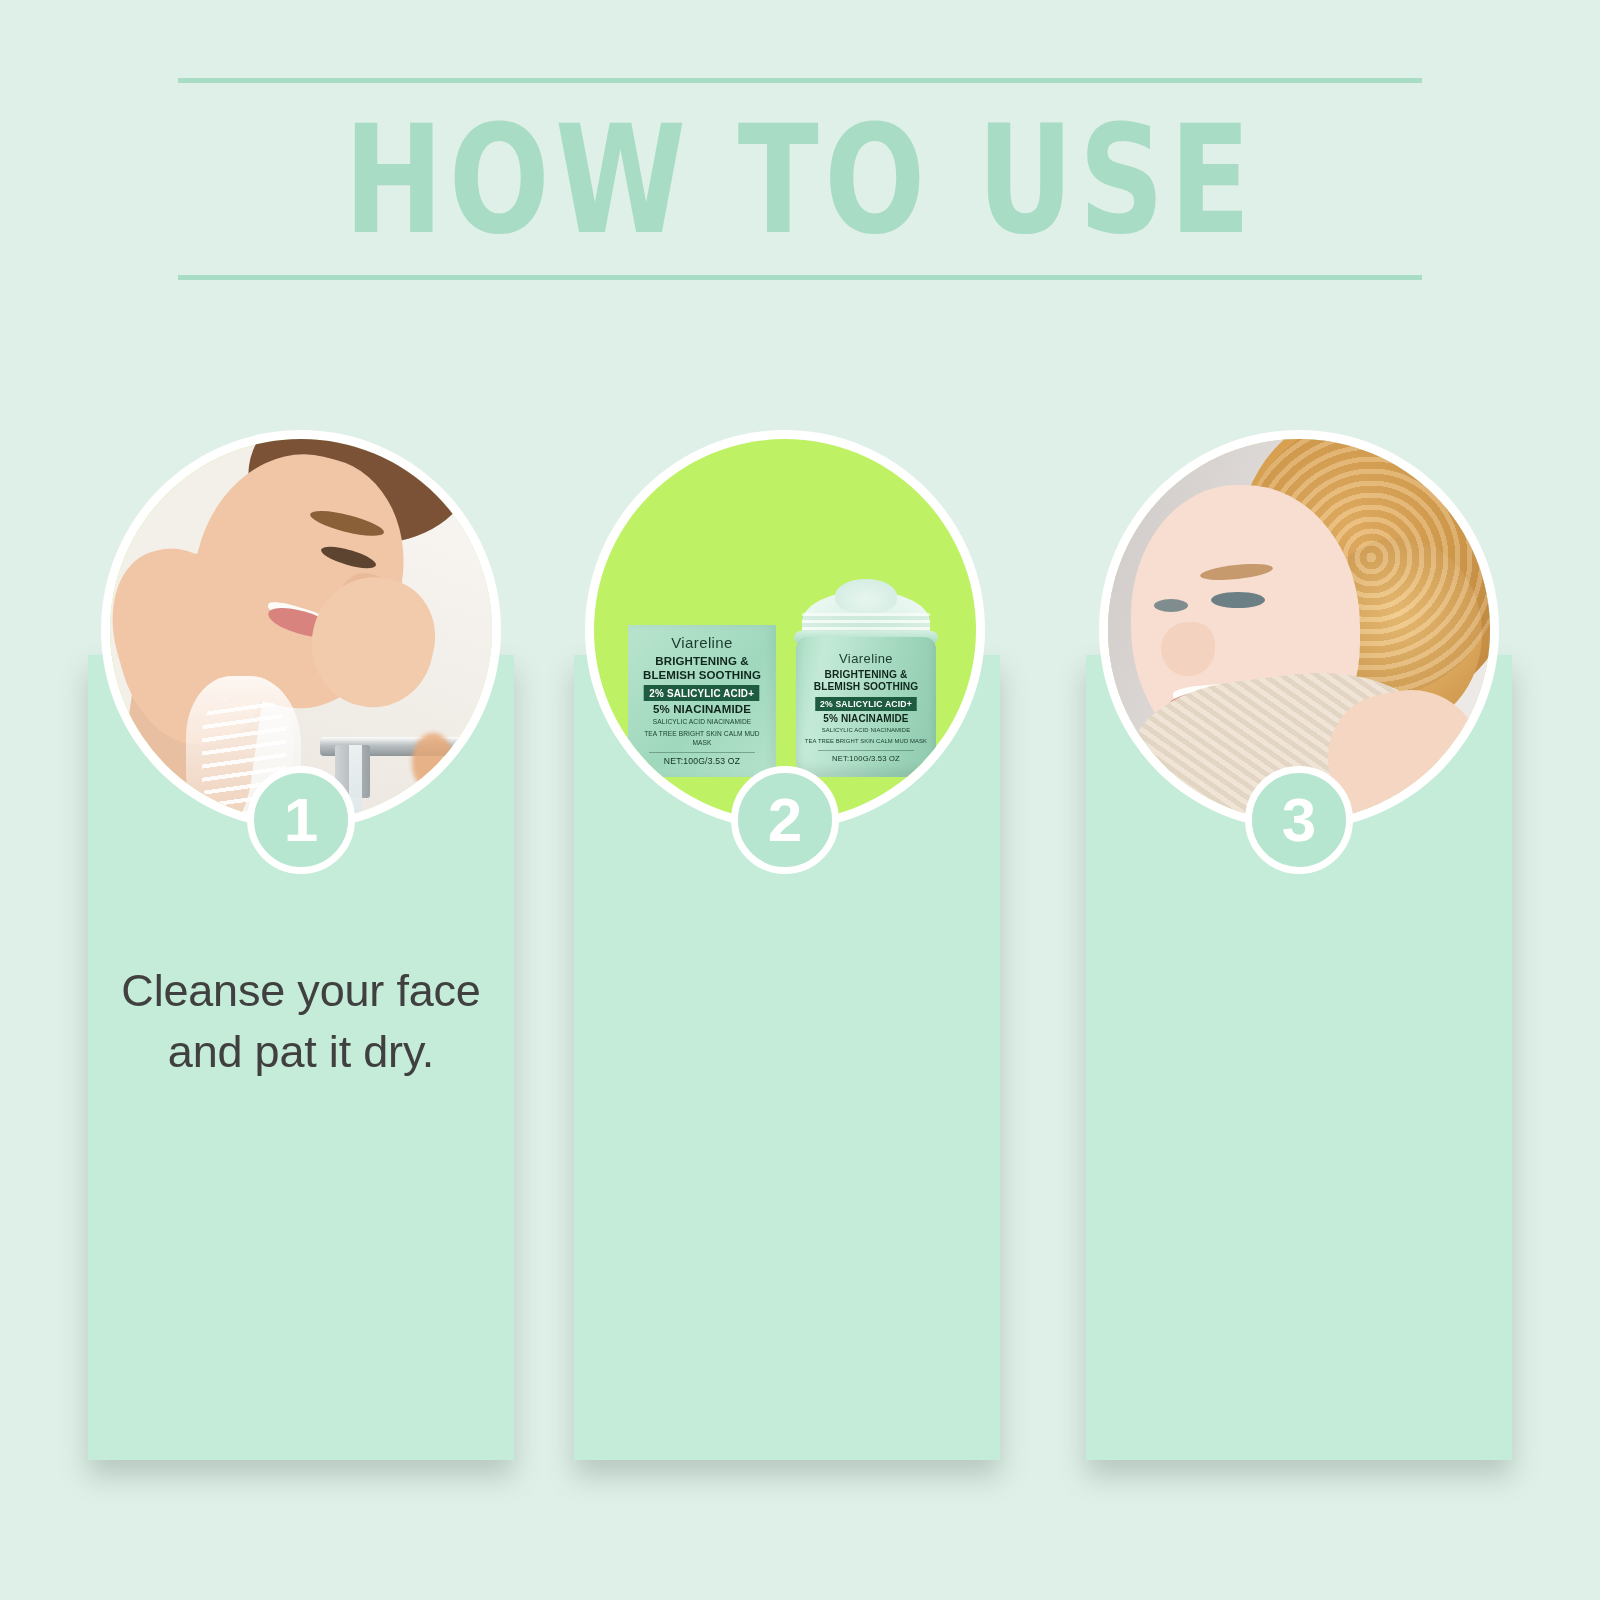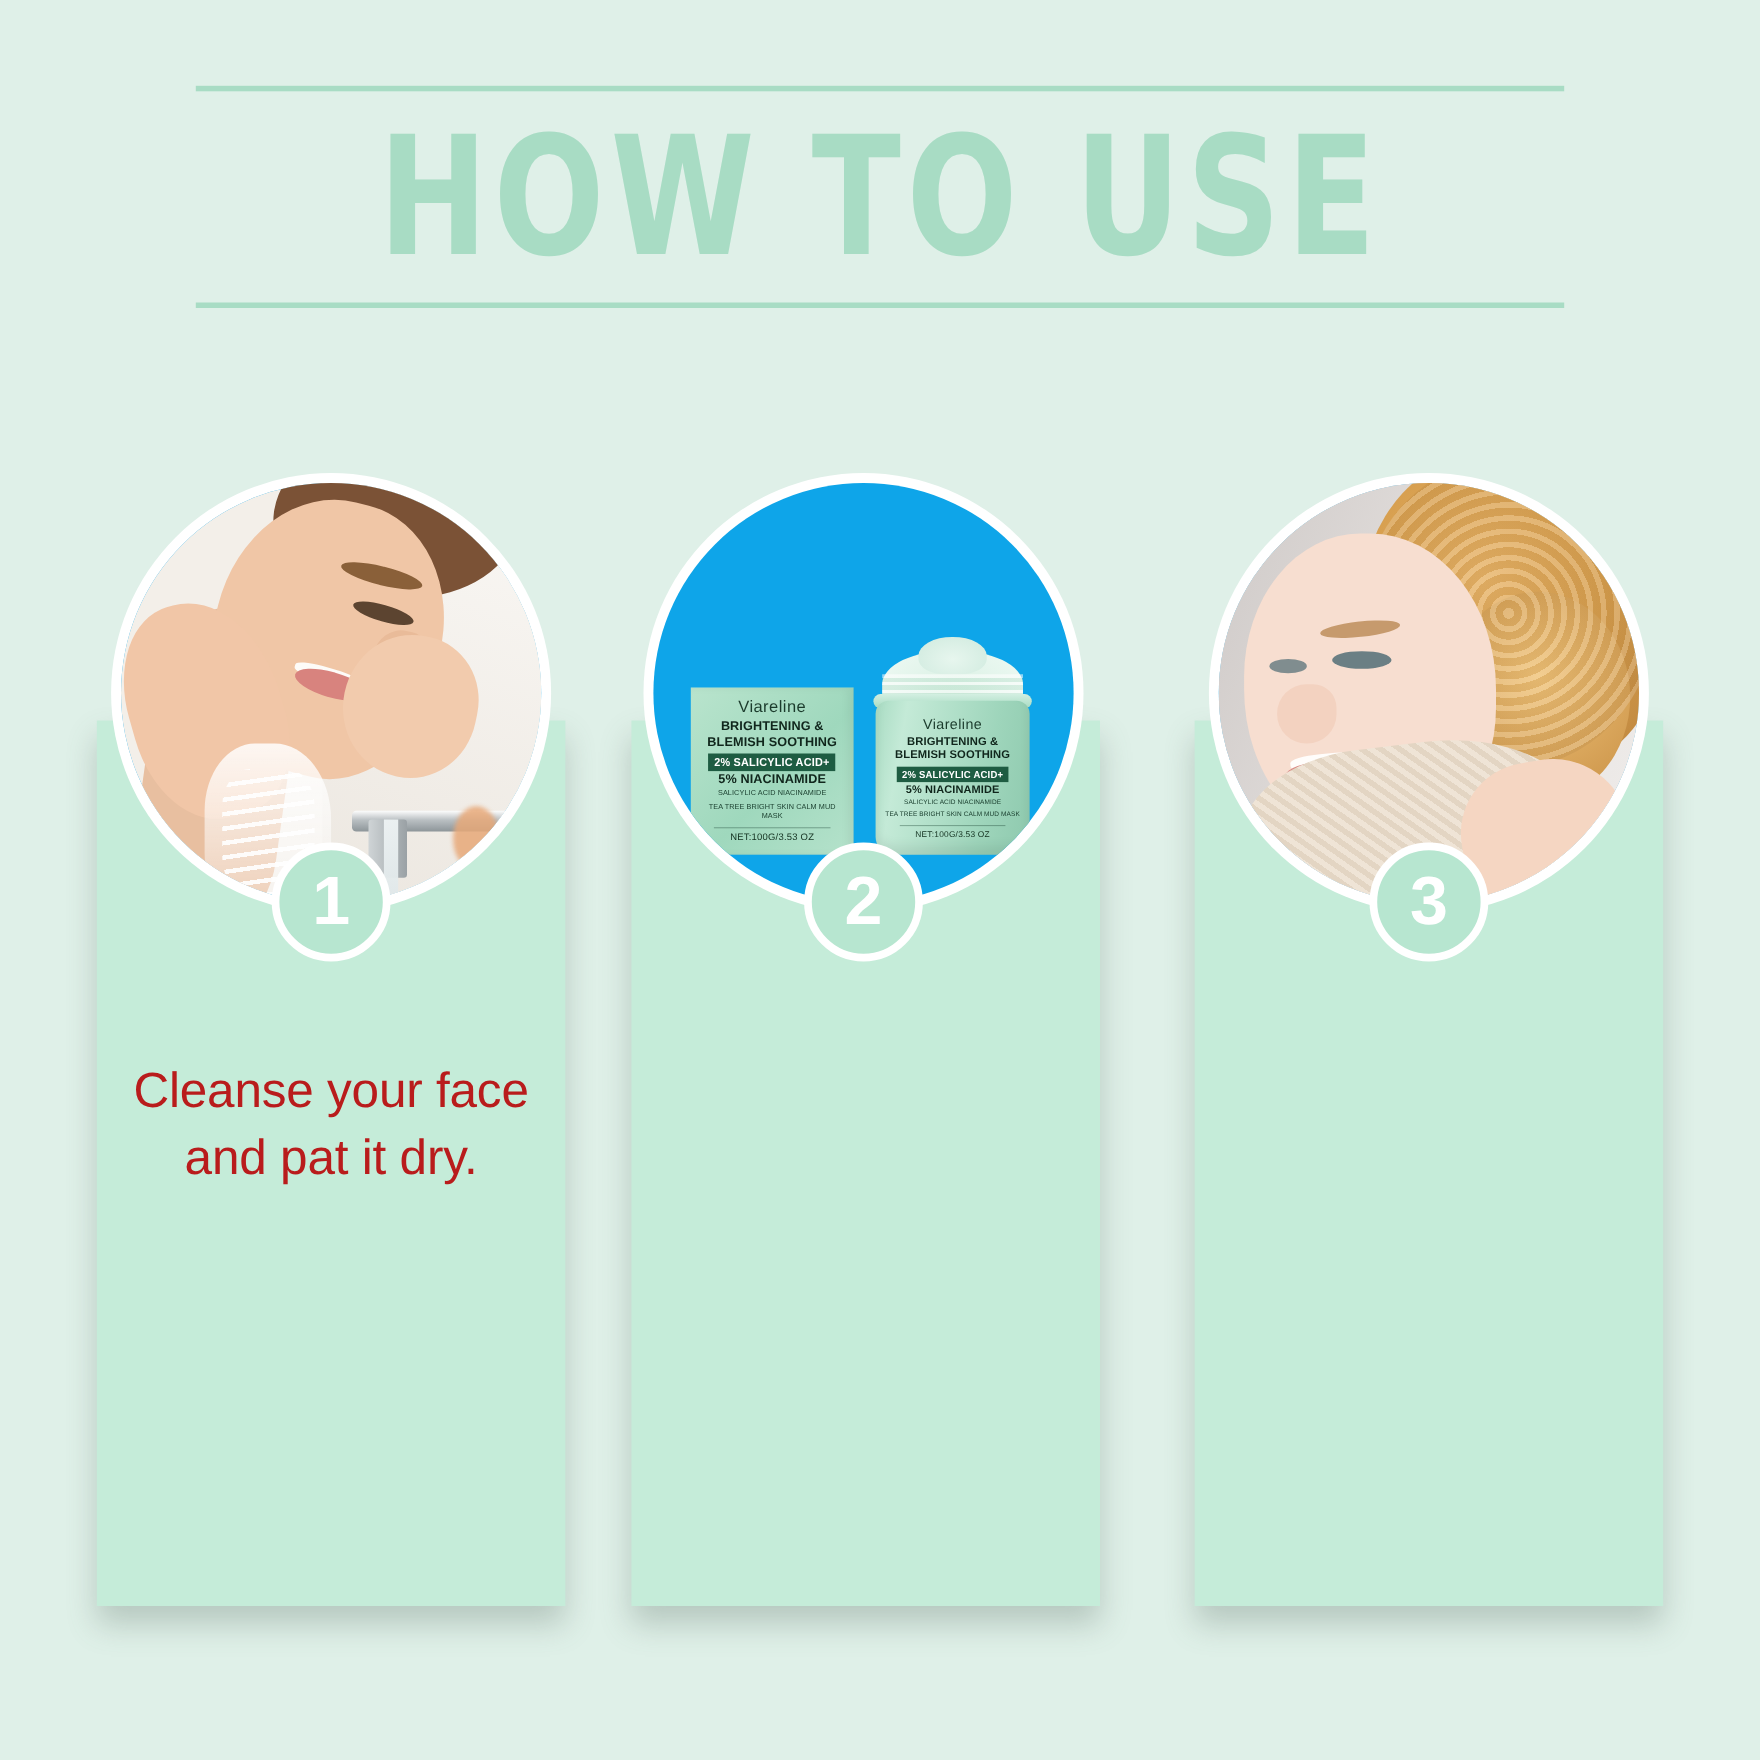--- a/index.html
+++ b/index.html
@@ -70,21 +70,21 @@
     background:#ffffff;
     padding:9px;
     box-sizing:border-box;
     z-index:3;
   }
   .circle{
     width:100%;height:100%;
     border-radius:50%;
     overflow:hidden;
     position:relative;
-    background:#0ea5e9;
+    background:#bef264;
   }
 
   
   .ph1{position:absolute;inset:0;background:
       linear-gradient(160deg,#f4 efe8 0%,#f6f2ec 100%);
       background-color:#f3efe9;}
   .ph1 .wall{position:absolute;right:0;top:0;width:52%;height:100%;
       background:linear-gradient(200deg,#faf8f5,#ece7e0);}
   .ph1 .hair{position:absolute;left:36%;top:-14%;width:58%;height:42%;
       background:#7b5236;border-radius:50% 50% 40% 40%;transform:rotate(-8deg);}
@@ -238,21 +238,21 @@
     line-height:1;
   }
 
   
   .caption{
     position:absolute;
     left:24px; right:24px; top:530px;
     text-align:center;
     font-size:45px;
     line-height:1.36;
-    color:#b91c1c;
+    color:#404040;
     font-weight:300;
     letter-spacing:-0.2px;
   }
 </style>
 </head>
 <body>
 
 <div class="header">
   <div class="rule"></div>
   <div class="page-title">HOW TO USE</div>

